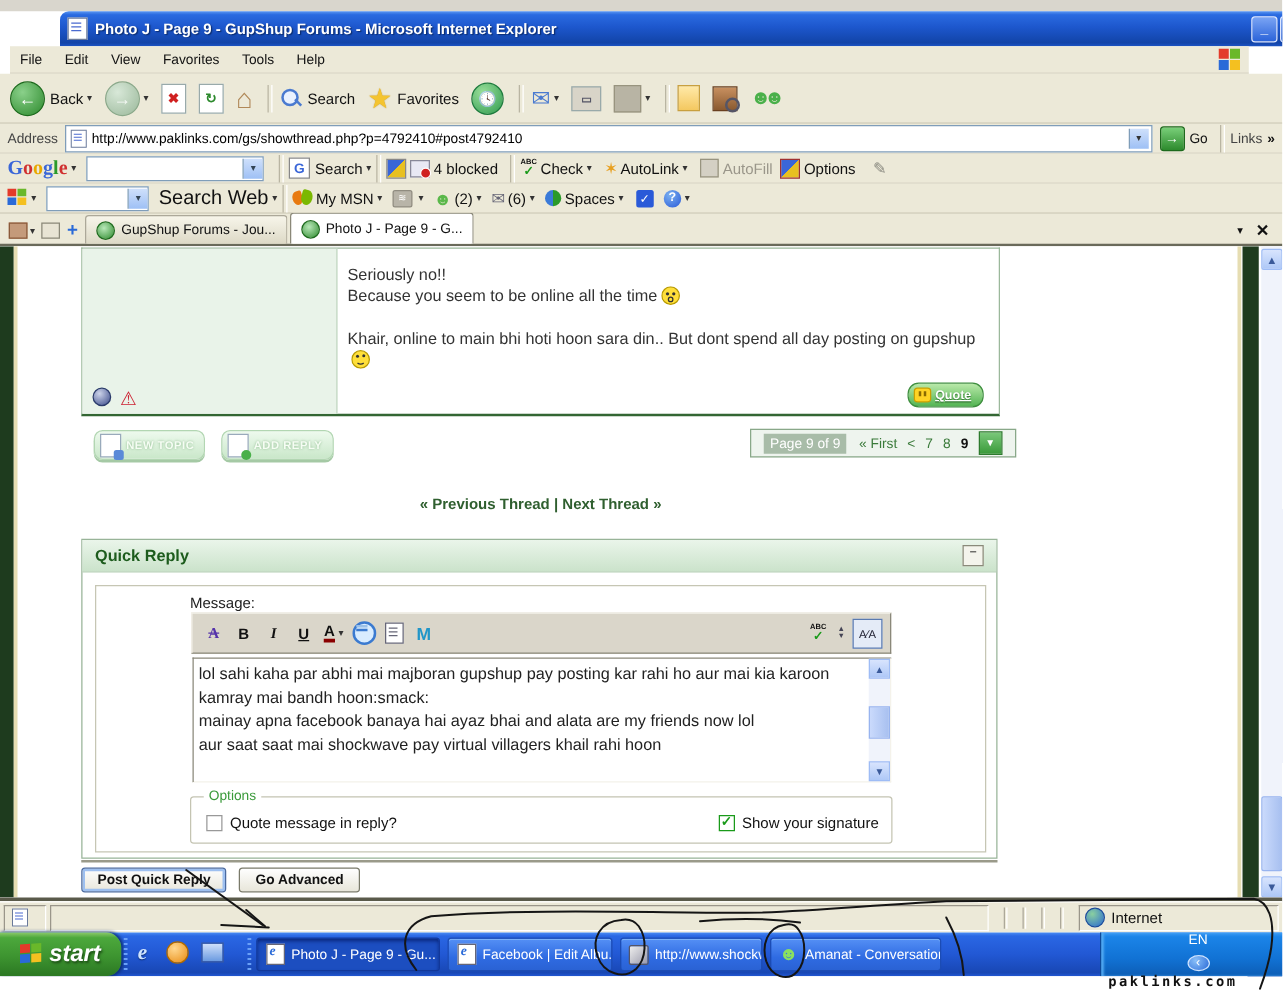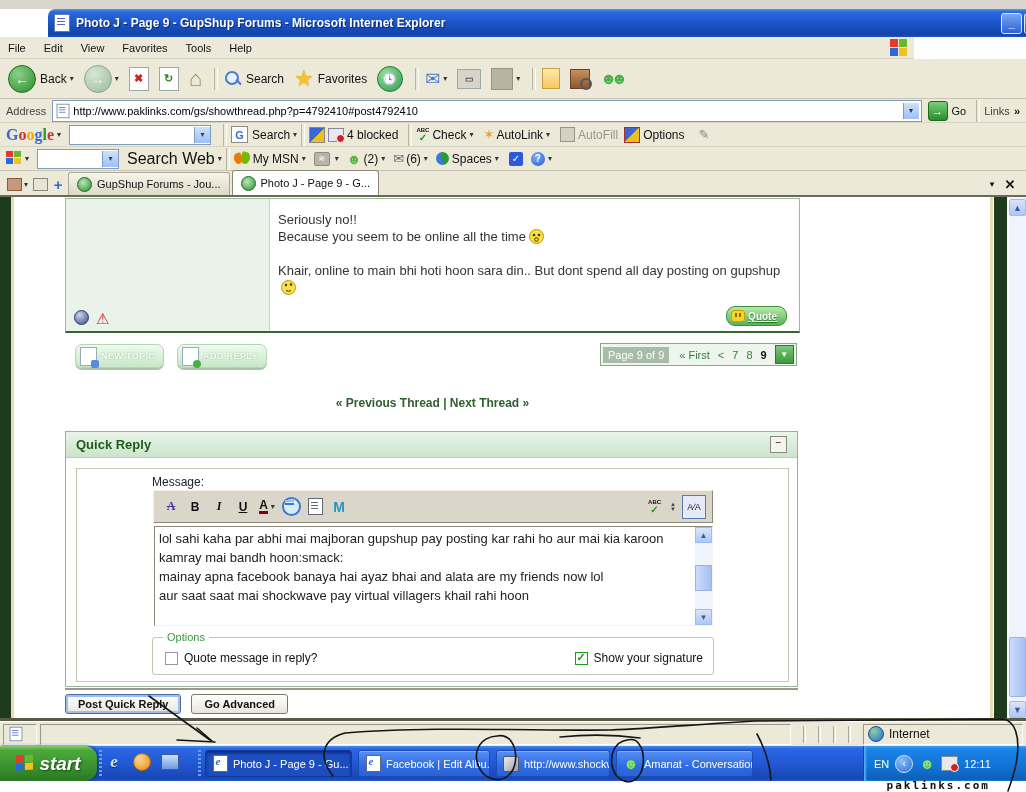--- a/index.html
+++ b/index.html
@@ -17,21 +17,21 @@
   .titlebar .ttl{color:#fff;font-weight:bold;font-size:12px;text-shadow:1px 1px 1px #0a2a6a;margin-left:6px;flex:1;
     white-space:nowrap;overflow:hidden;}
   .winbtn{width:21px;height:21px;border-radius:3px;margin-left:2px;border:1px solid #dfe8ff;
     background:linear-gradient(180deg,#7aa4f4,#2b63d9);color:#fff;font-size:11px;font-weight:bold;
     display:flex;align-items:center;justify-content:center;box-sizing:border-box;}
   .winbtn.close{background:linear-gradient(180deg,#f0926f,#d03c1e);}
   .doc-ico{width:14px;height:16px;background:#fff;border:1px solid #6a7a9a;position:relative;}
   .doc-ico::after{content:"";position:absolute;left:2px;top:3px;width:8px;height:1px;background:#4a6ad0;
     box-shadow:0 3px 0 #4a6ad0,0 6px 0 #4a6ad0;}
   
-  .menubar{left:0;top:37px;width:914px;height:22px;background:#ece9d8;display:flex;align-items:center;
+  .menubar{left:8px;top:37px;width:991px;height:22px;background:#ece9d8;display:flex;align-items:center;
     padding-left:8px;box-sizing:border-box;border-bottom:1px solid #d8d4c4;}
   .menubar span.mi{margin-right:18px;font-size:11px;}
   .winflag{position:absolute;right:6px;top:2px;width:18px;height:18px;display:grid;
     grid-template-columns:8px 8px;grid-template-rows:8px 8px;gap:1px;}
   .winflag i{display:block;}
   
   .toolbar{left:0;top:59px;width:1026px;height:40px;background:#ece9d8;border-bottom:1px solid #c9c5b2;
     display:flex;align-items:center;padding-left:6px;box-sizing:border-box;}
   .tbtn{display:flex;align-items:center;margin-right:6px;height:32px;padding:0 2px;}
   .tlabel{font-size:12px;margin-left:4px;}
@@ -129,21 +129,21 @@
   .qb-ico{width:12px;height:10px;border-radius:3px;background:#ffd324;border:1px solid #caa000;margin-right:3px;position:relative;}
   .qb-ico::after{content:"";position:absolute;left:3px;top:2px;width:2px;height:4px;background:#8a6a00;box-shadow:4px 0 0 #8a6a00;}
   
   .act-btn{top:147px;height:24px;border-radius:7px;background:linear-gradient(180deg,#eefaee,#c9e7c9);
     border:1px solid #b2d6b2;box-shadow:0 2px 0 #a5c9a5;display:flex;align-items:center;padding:0 8px 0 4px;
     color:#f6fdf4;font-weight:bold;font-size:9px;letter-spacing:.4px;text-shadow:0 0 2px #8ab88a;box-sizing:border-box;}
   .act-ico{width:15px;height:17px;background:#fff;border:1px solid #9ab;position:relative;margin-right:4px;}
   .act-ico::after{content:"";position:absolute;right:-3px;bottom:-3px;width:8px;height:8px;background:#5a8ad8;border-radius:2px;}
   .act-ico.plus::after{background:#4ab04a;border-radius:50%;}
   .pagination{left:600px;top:146px;height:23px;border:1px solid #89a889;background:#eef4ee;display:flex;align-items:center;
-    padding:2px;box-sizing:border-box;font-size:11px;}
+    padding:10px;box-sizing:border-box;font-size:11px;}
   .pg-status{background:#a8bca8;color:#fff;padding:2px 5px;margin-right:6px;}
   .pg-link{color:#3a7a3a;margin:0 4px;}
   .pg-cur{font-weight:bold;margin:0 4px;color:#111;}
   .pg-drop{width:17px;height:17px;margin-left:4px;background:linear-gradient(180deg,#7ac87a,#3a9a3a);border:1px solid #2d7a2d;
     color:#fff;font-size:8px;display:flex;align-items:center;justify-content:center;}
   .thread-nav{left:65px;top:199px;width:735px;text-align:center;color:#2f5f2f;font-size:12px;font-weight:bold;}
   
   .qr{left:65px;top:234px;width:733px;height:256px;border:1px solid #98b498;background:#fff;box-sizing:border-box;}
   .qr-head{height:26px;background:linear-gradient(180deg,#eaf5ea,#cbe3cb);border-bottom:1px solid #b5d0b5;
     display:flex;align-items:center;padding:0 10px;box-sizing:border-box;}
@@ -209,24 +209,24 @@
     background:repeating-linear-gradient(180deg,#6aa0f8 0 2px,transparent 2px 4px);}
   .taskbtn{position:absolute;top:4px;height:27px;border-radius:3px;background:linear-gradient(180deg,#5590f5,#2f6be2 60%,#2a62d4);
     border:1px solid #1c4cb4;display:flex;align-items:center;padding:0 6px;color:#fff;font-size:11px;
     white-space:nowrap;overflow:hidden;box-sizing:border-box;box-shadow:inset 0 1px 0 #7ab0f8;}
   .taskbtn.active{background:#1c4ec0;box-shadow:inset 0 2px 3px #0c2a80;border-color:#12389a;}
   .taskbtn .ticon{margin-right:5px;flex:0 0 auto;display:flex;align-items:center;justify-content:center;width:16px;height:16px;}
   .page-mini{width:13px;height:15px;background:#fff;border:1px solid #667;position:relative;}
   .page-mini::after{content:"e";position:absolute;left:2px;top:-1px;color:#2a6ad8;font-size:11px;font-weight:bold;font-style:italic;font-family:"Liberation Serif",serif;}
   .shock-mini{width:14px;height:14px;background:linear-gradient(135deg,#eee,#99a);border:1px solid #556;border-radius:2px;}
   .buddy-mini{color:#8ae060;font-size:15px;line-height:1;}
-  .tray{position:absolute;right:0;top:0;width:163px;height:35px;
+  .tray{position:absolute;right:0;top:0;width:146px;height:35px;
     background:linear-gradient(180deg,#3a9af5 0%,#1b84e8 10%,#1172d4 60%,#0d5fb8 95%);
     border-left:1px solid #0c4a9a;box-shadow:inset 2px 0 2px #55aef5;display:flex;align-items:center;
-    color:#fff;padding-left:10px;box-sizing:border-box;gap:6px;}
+    color:#fff;padding-left:10px;box-sizing:border-box;gap:6px;flex-direction:column;}
   .lang-circ{width:16px;height:16px;border-radius:50%;background:radial-gradient(circle at 35% 30%,#8ac0f8,#2a6ad8);
     border:1px solid #cfe4ff;color:#fff;font-size:10px;display:flex;align-items:center;justify-content:center;}
   .tray-sec{width:15px;height:13px;background:#e8e8e8;border:1px solid #888;position:relative;}
   .tray-sec::after{content:"";position:absolute;right:-2px;bottom:-2px;width:7px;height:7px;border-radius:50%;background:#d02020;border:1px solid #fff;}
   .tray-time{font-size:11px;}
   
   .watermark{left:0;top:781px;width:998px;height:11px;background:#fff;}
   .watermark span{position:absolute;right:8px;top:-2px;font-family:"DejaVu Sans Mono",monospace;
     font-size:11px;font-weight:bold;letter-spacing:2px;color:#111;}
   

